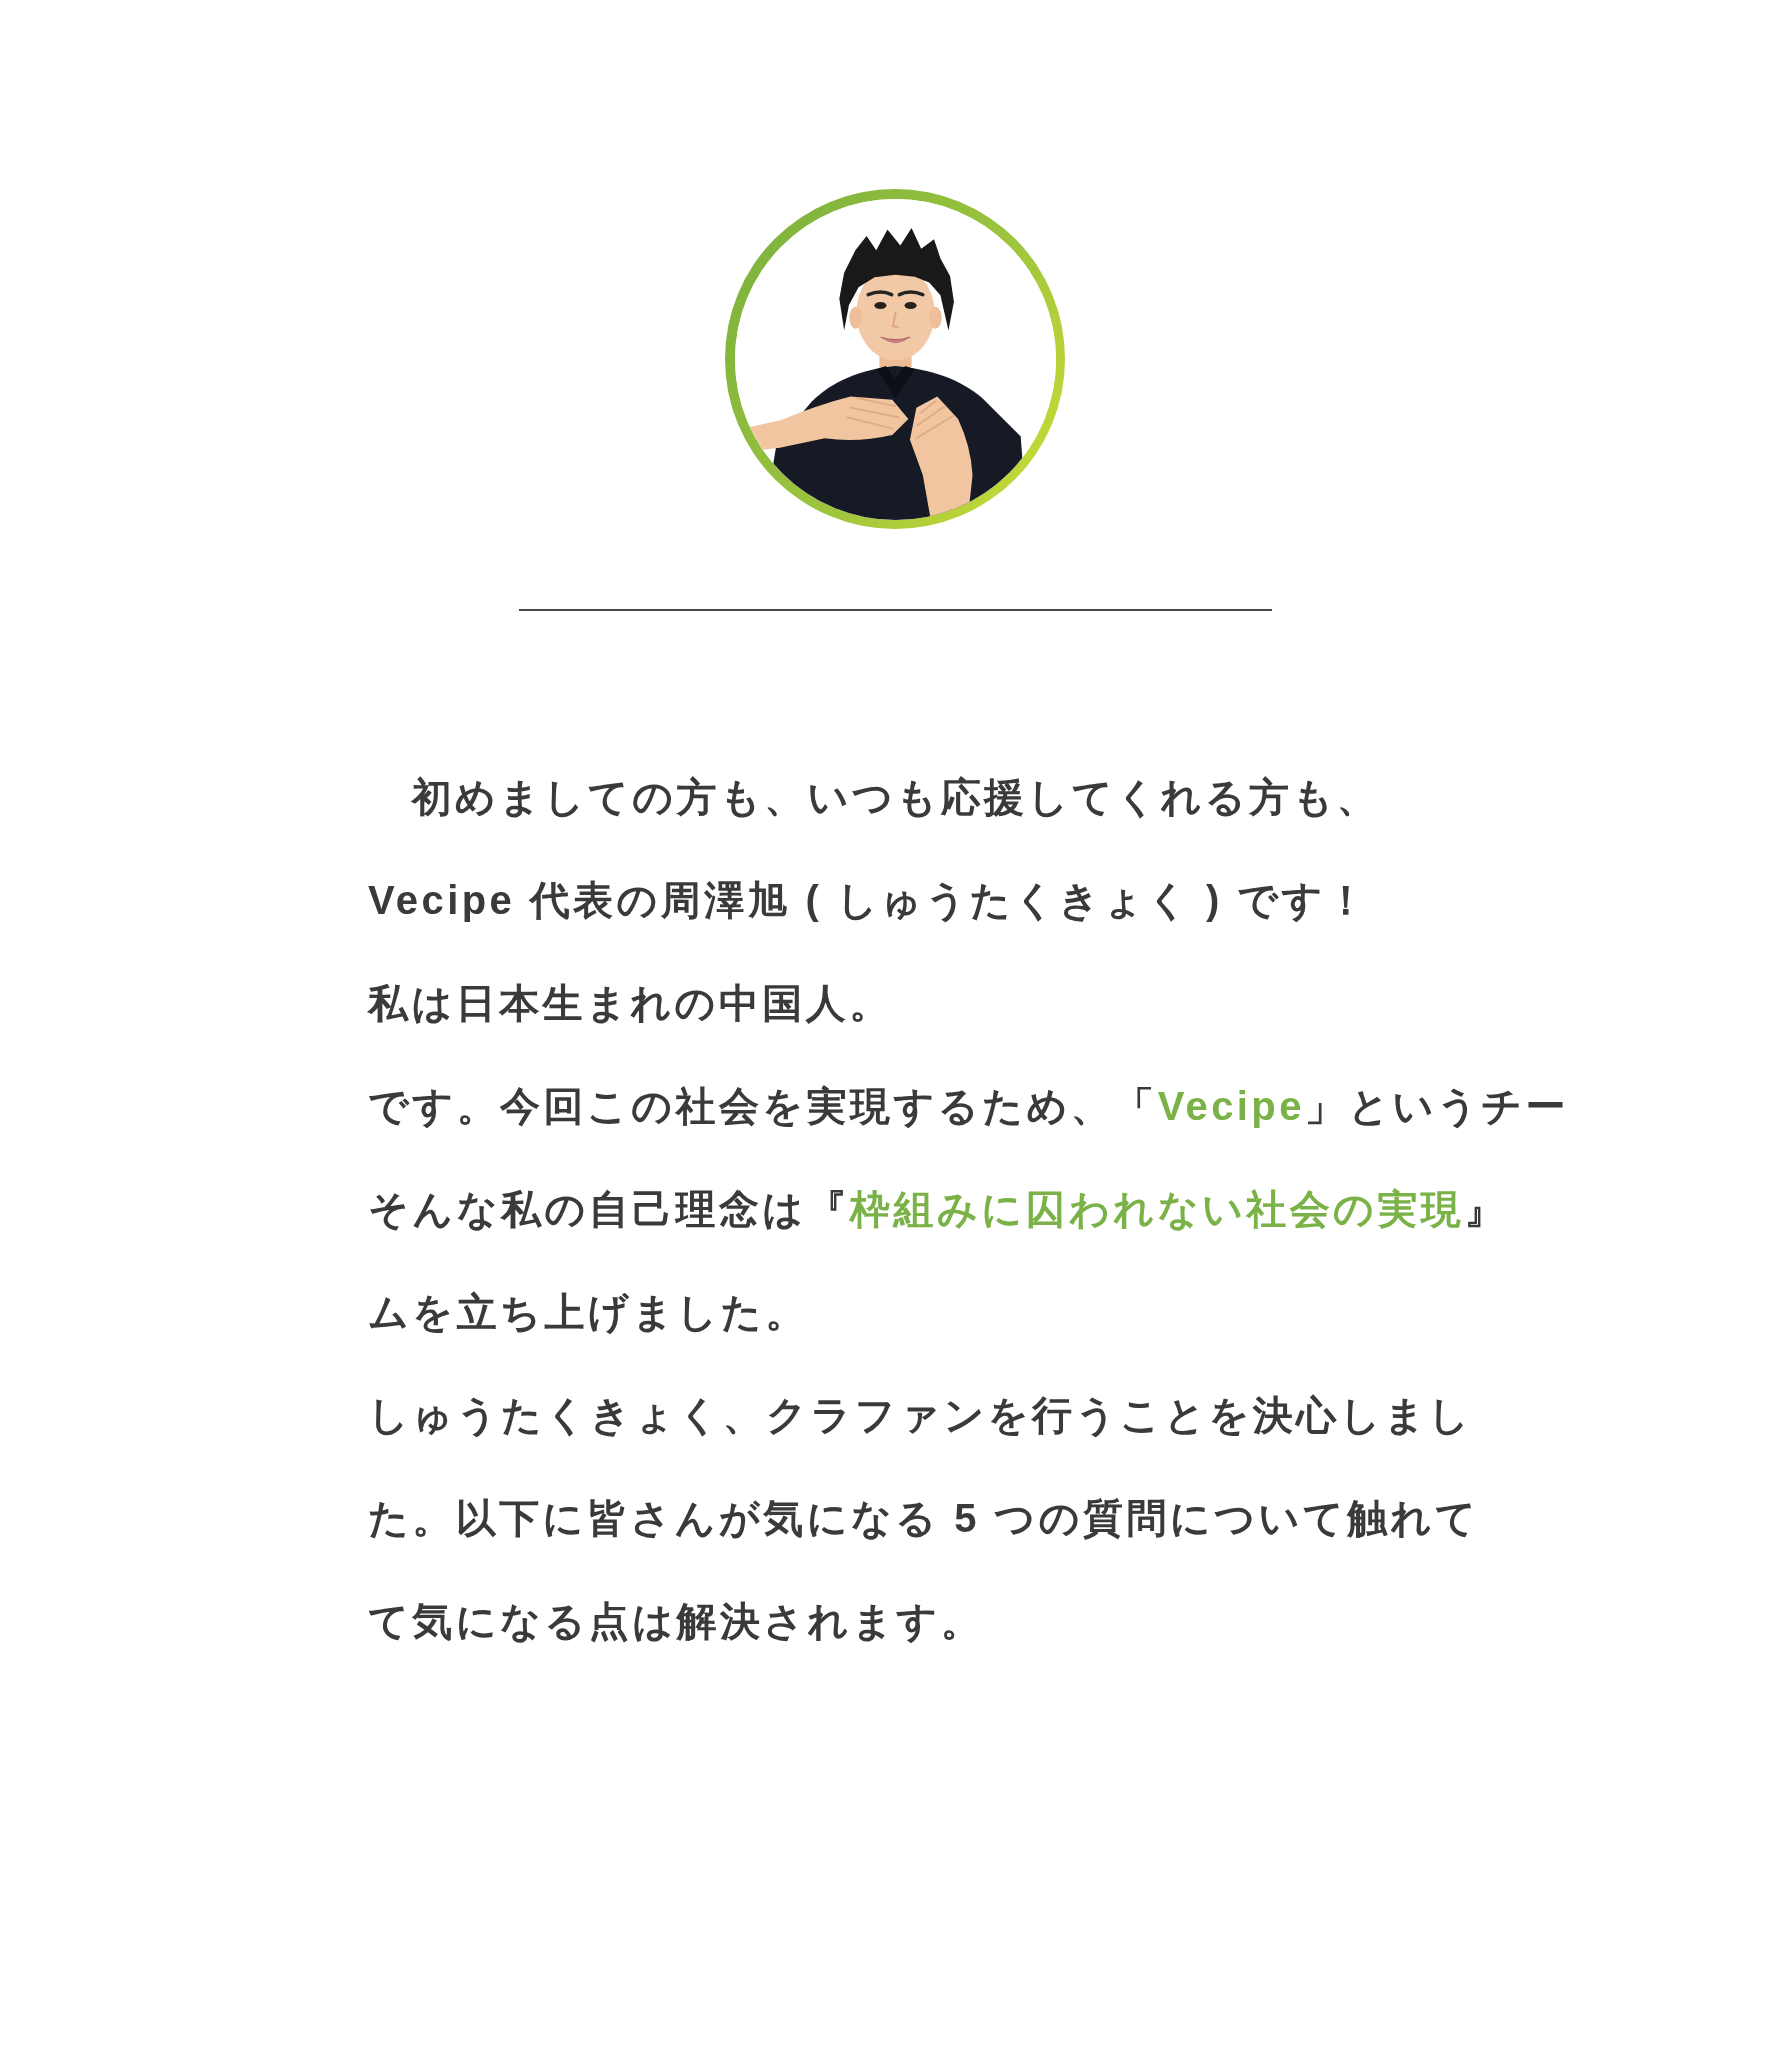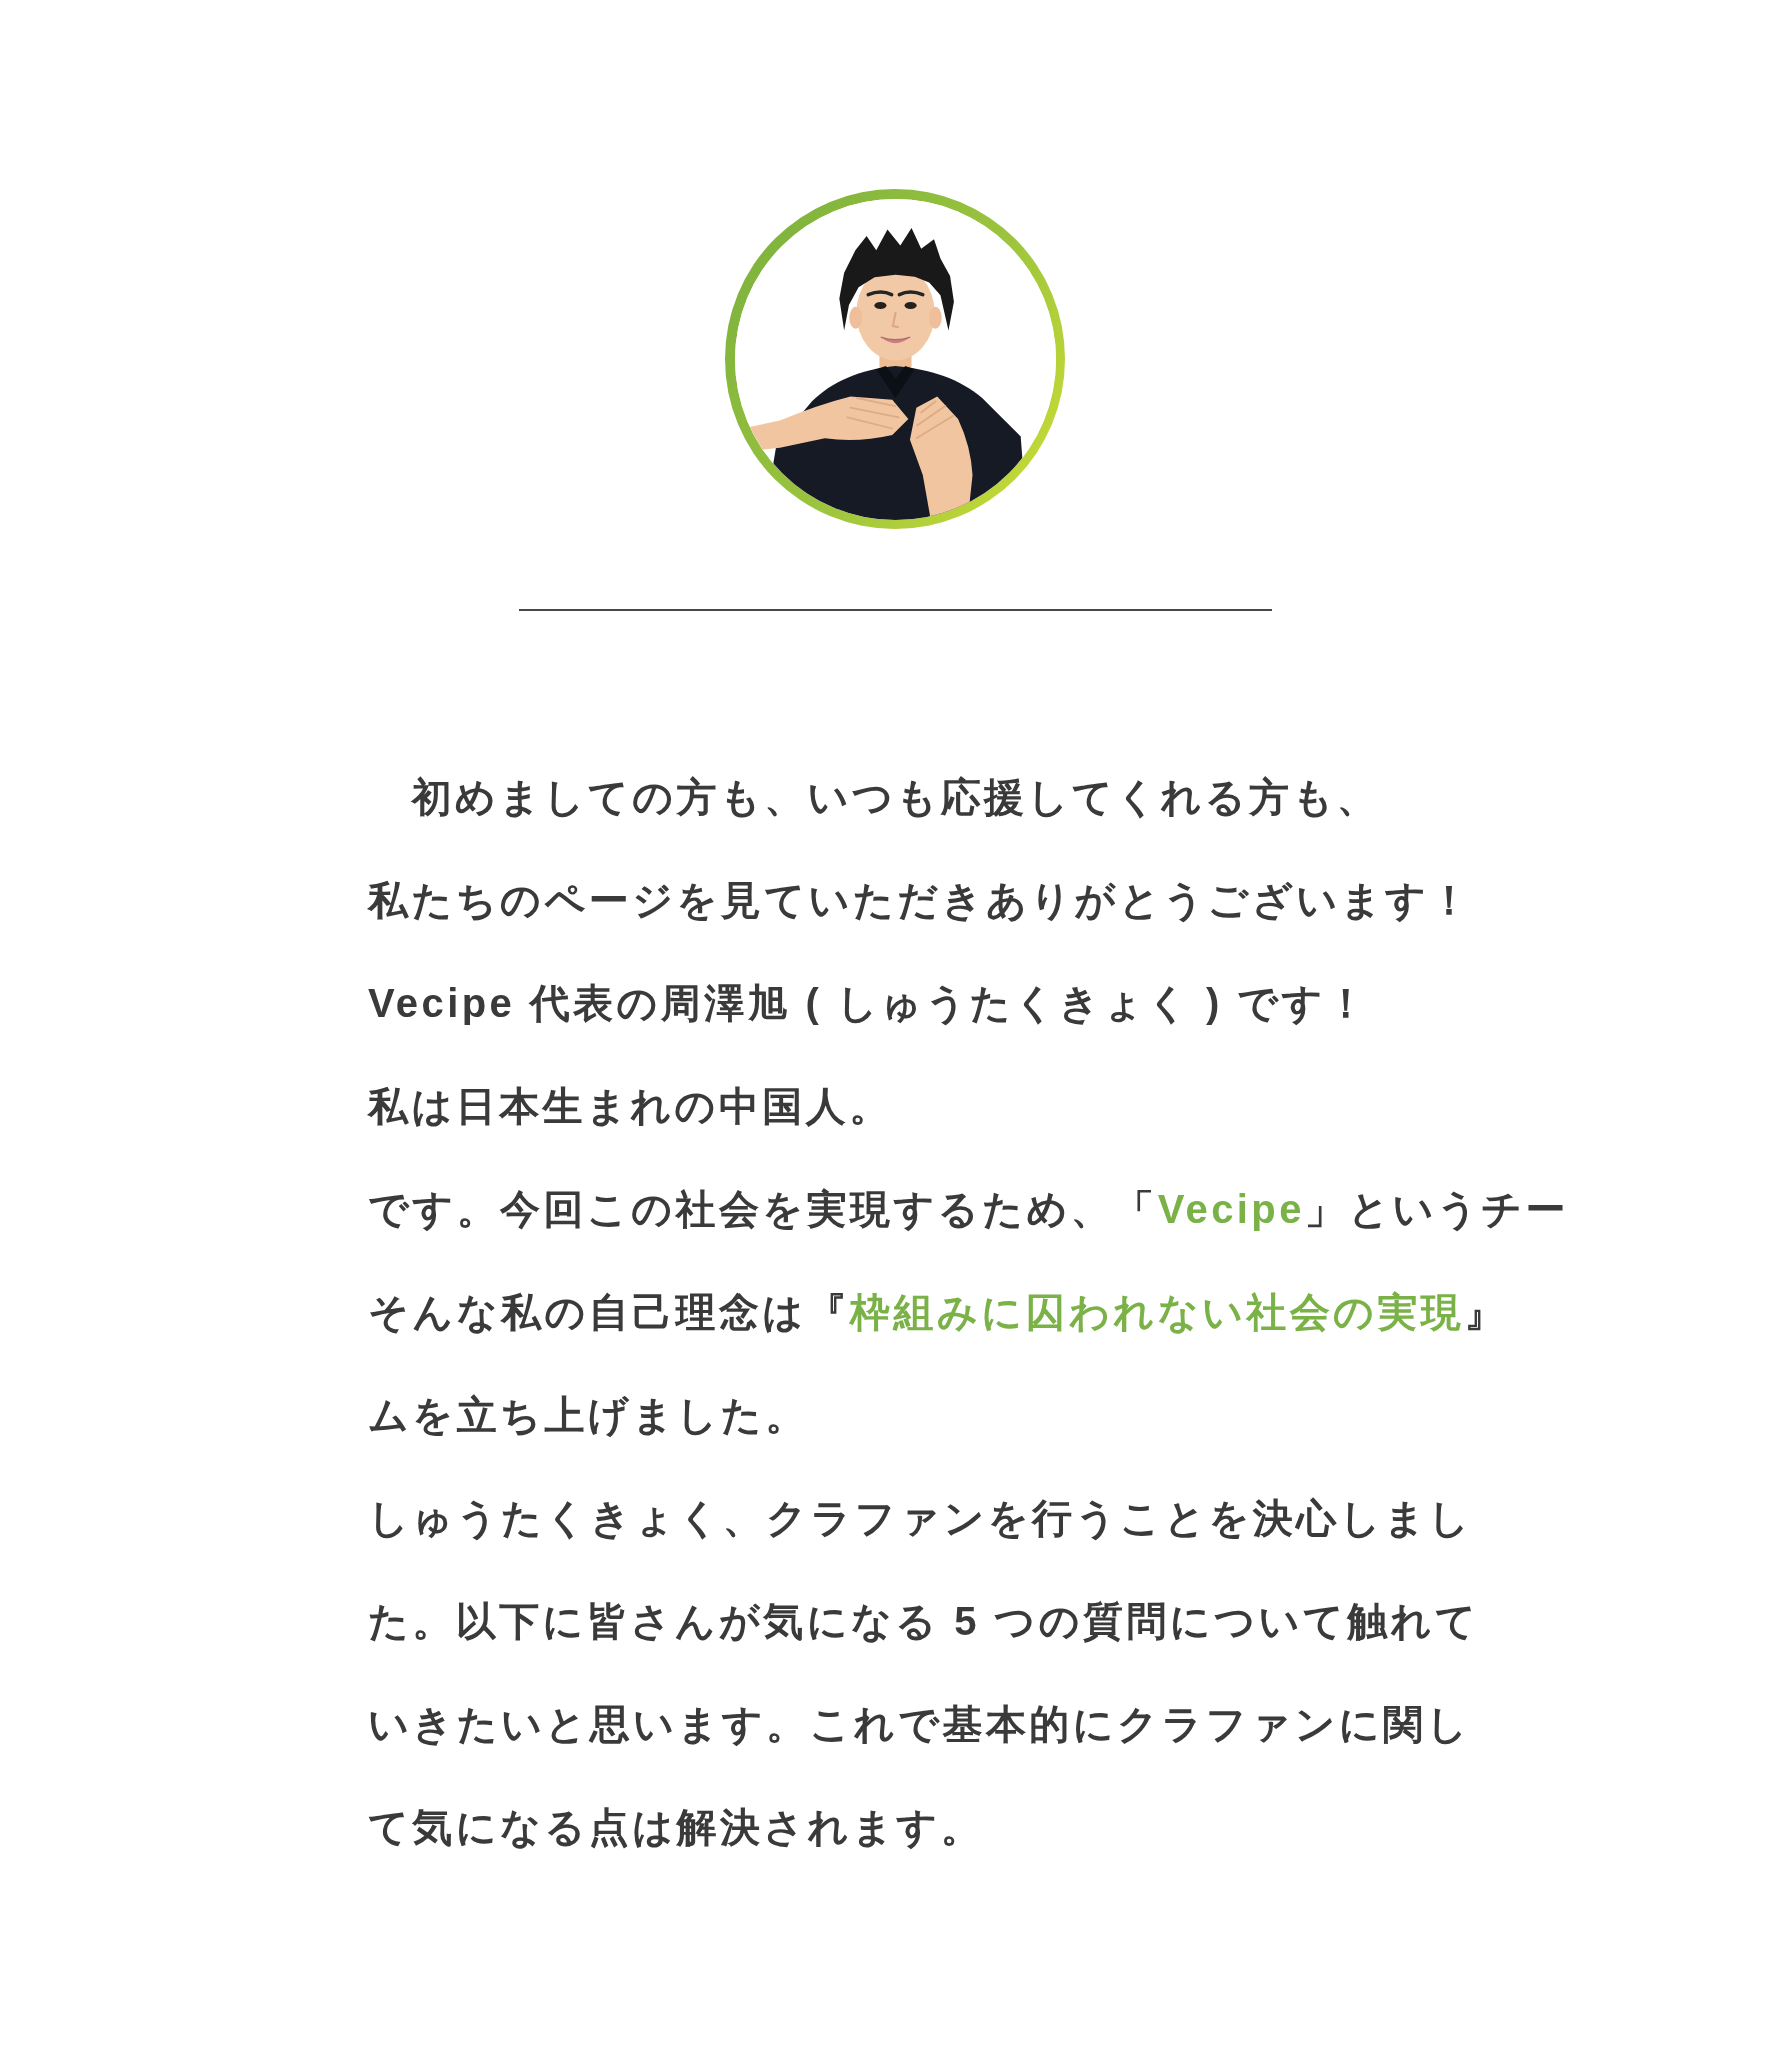--- a/index.html
+++ b/index.html
@@ -111,26 +111,24 @@
 
         <path d="M52,63 L56,65 L54,69 Z" fill="#e5b astro" opacity="0"></path>
       </svg>
     </div>
   </div>
 
   <div class="divider"></div>
 
   <div class="text-block">
       <div class="text-line"><span class="seg-body">　初めましての方も、いつも応援してくれる方も、</span></div>
-      <div class="text-line"><span class="seg-body">私たちのページを見ていただきありがとうございます！</span></div>
       <div class="text-line"><span class="seg-body">Vecipe 代表の周澤旭 ( しゅうたくきょく ) です！</span></div>
       <div class="text-line"><span class="seg-body">私は日本生まれの中国人。</span></div>
       <div class="text-line"><span class="seg-body">です。今回この社会を実現するため、「</span><span class="seg-green">Vecipe</span><span class="seg-body">」というチー</span></div>
       <div class="text-line"><span class="seg-body">そんな私の自己理念は『</span><span class="seg-green">枠組みに囚われない社会の実現</span><span class="seg-body">』</span></div>
       <div class="text-line"><span class="seg-body">ムを立ち上げました。</span></div>
       <div class="text-line"><span class="seg-body">しゅうたくきょく、クラファンを行うことを決心しまし</span></div>
       <div class="text-line"><span class="seg-body">た。以下に皆さんが気になる 5 つの質問について触れて</span></div>
-      <div class="text-line"><span class="seg-body">いきたいと思います。これで基本的にクラファンに関し</span></div>
       <div class="text-line"><span class="seg-body">て気になる点は解決されます。</span></div>
     </div>
 
 </div>
 
 
 </body></html>

